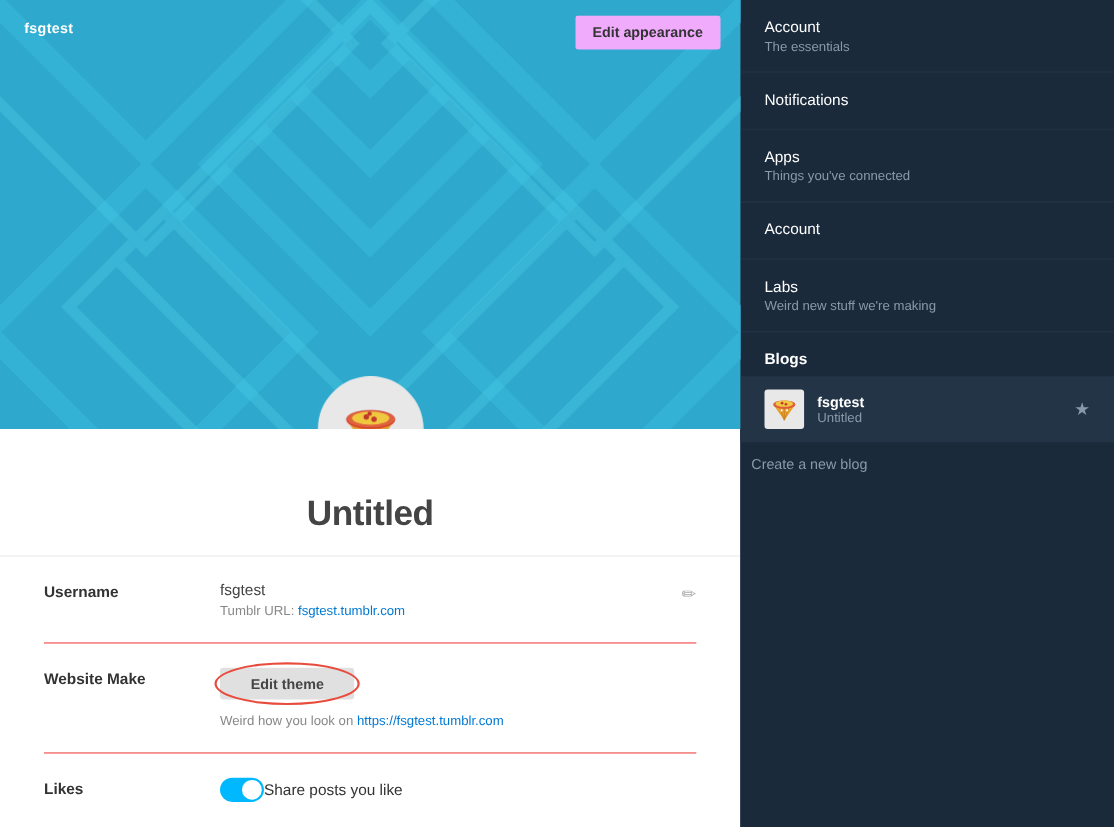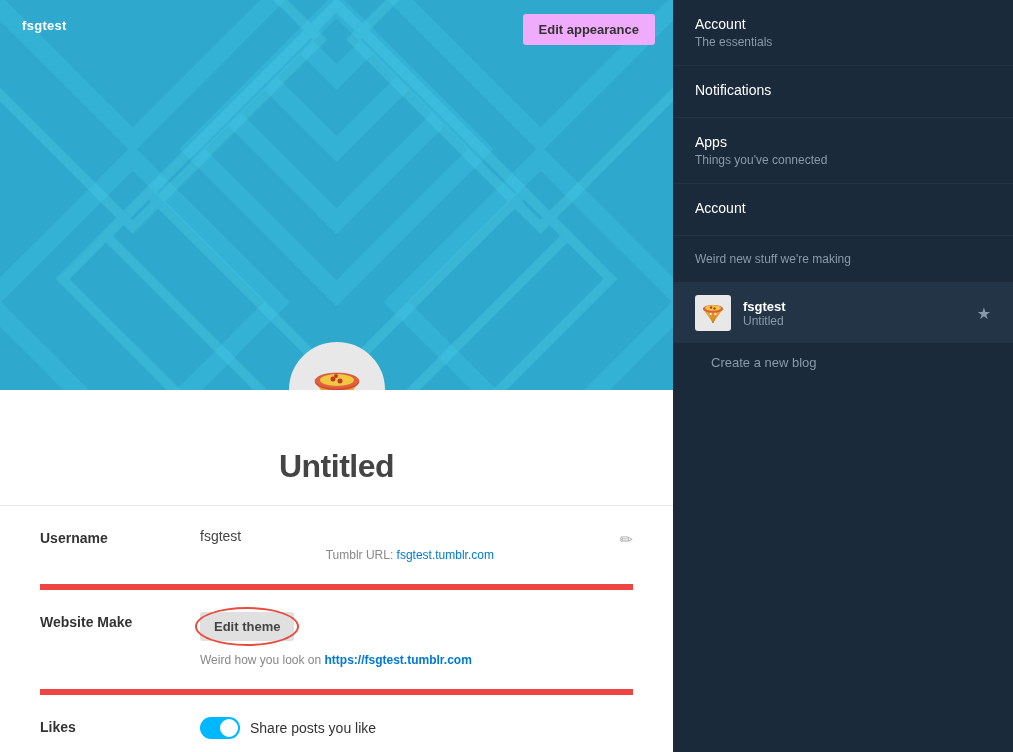--- a/index.html
+++ b/index.html
@@ -106,21 +106,21 @@
     .settings-area {
       background: #fff;
       padding: 0 40px;
       flex: 1;
     }
 
     .settings-row {
       display: flex;
       align-items: flex-start;
       padding: 22px 0;
-      border-bottom: 6px solid #ef4444;
+      border-bottom: 1px solid #ef4444;
     }
 
     .settings-label {
       width: 160px;
       font-size: 14px;
       font-weight: 700;
       color: #333;
       padding-top: 2px;
       flex-shrink: 0;
     }
@@ -131,42 +131,41 @@
 
     .settings-value .primary-val {
       font-size: 14px;
       color: #444;
       margin-bottom: 4px;
     }
 
     .settings-value .sub-val {
       font-size: 12px;
       color: #888;
-      text-align: center;
     }
 
     .settings-value .sub-val a {
       color: #0079d3;
       text-decoration: none;
     }
 
     .edit-icon {
       color: #aaa;
       font-size: 16px;
       margin-left: auto;
       cursor: pointer;
       padding-top: 2px;
     }
 
     
     .edit-theme-btn {
       background: #e0e0e0;
       border: none;
       border-radius: 3px;
-      padding: 7px 14px;
+      padding: 7px 28px;
       font-size: 13px;
       font-weight: 600;
       color: #444;
       cursor: pointer;
       position: relative;
       margin-bottom: 6px;
     }
 
     .edit-theme-btn::before {
       content: '';
@@ -178,28 +177,26 @@
     }
 
     .theme-sub {
       font-size: 12px;
       color: #888;
     }
 
     .theme-sub a {
       color: #0079d3;
       text-decoration: none;
-      font-weight: bold;
     }
 
     
     .toggle-row {
       display: flex;
       align-items: center;
-      gap: 10px;
       margin-bottom: 5px;
     }
 
     .toggle {
       width: 40px;
       height: 22px;
       background: #00b8ff;
       border-radius: 11px;
       position: relative;
       cursor: pointer;
@@ -297,21 +294,21 @@
       color: #8899aa;
     }
 
     .blog-star {
       color: #8899aa;
       font-size: 16px;
     }
 
     .create-blog-link {
       display: block;
-      padding: 12px 38px;
+      padding: 12px 10px;
       font-size: 13px;
       color: #8899aa;
       text-decoration: none;
       cursor: pointer;
     }
   </style>
 </head>
 <body>
 
 <div class="main-content">
@@ -428,24 +425,26 @@
     <div class="nav-title">Notifications</div>
   </div>
       <div class="sidebar-nav-item">
     <div class="nav-title">Apps</div>
     <div class="nav-sub">Things you've connected</div>
   </div>
       <div class="sidebar-nav-item">
     <div class="nav-title">Account</div>
   </div>
       <div class="sidebar-nav-item">
+    <div class="nav-title">Labs</div>
     <div class="nav-sub">Weird new stuff we're making</div>
   </div>
     </div>
 
+  <div class="sidebar-section-label">Blogs</div>
 
   <div class="blog-item">
     <div class="blog-avatar">
       <svg viewBox="0 0 28 28" xmlns="http://www.w3.org/2000/svg">
         <polygon points="14,24 4,10 24,10" fill="#e8a030"></polygon>
         <line x1="14" y1="24" x2="9" y2="10" stroke="#c8801a" stroke-width="0.8"></line>
         <line x1="14" y1="24" x2="14" y2="10" stroke="#c8801a" stroke-width="0.8"></line>
         <line x1="14" y1="24" x2="19" y2="10" stroke="#c8801a" stroke-width="0.8"></line>
         <ellipse cx="14" cy="10" rx="10" ry="3.5" fill="#d94f30"></ellipse>
         <ellipse cx="14" cy="9.5" rx="10" ry="3.5" fill="#e06040"></ellipse>

